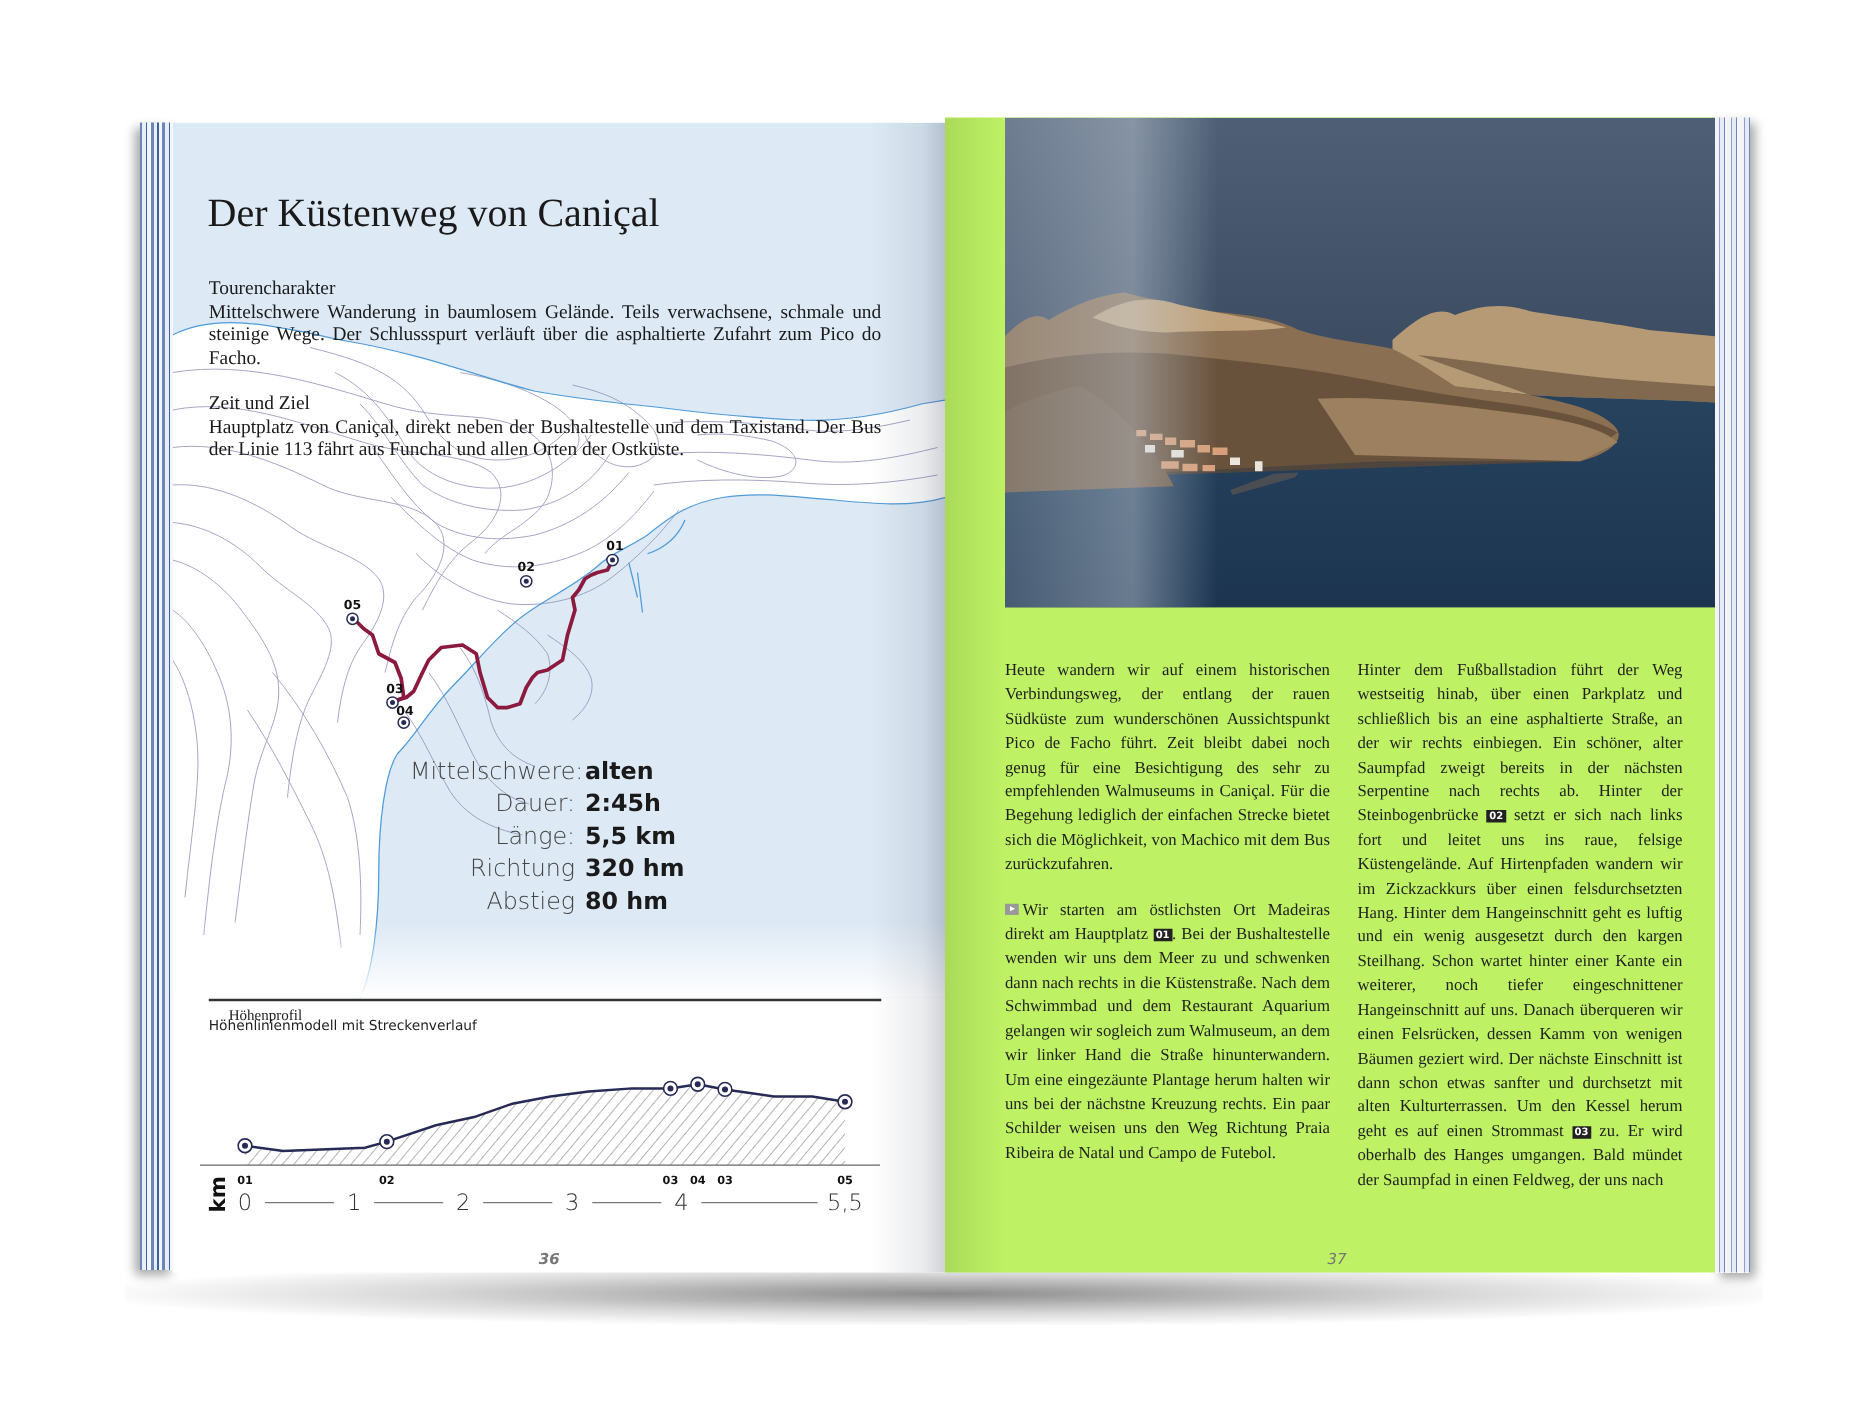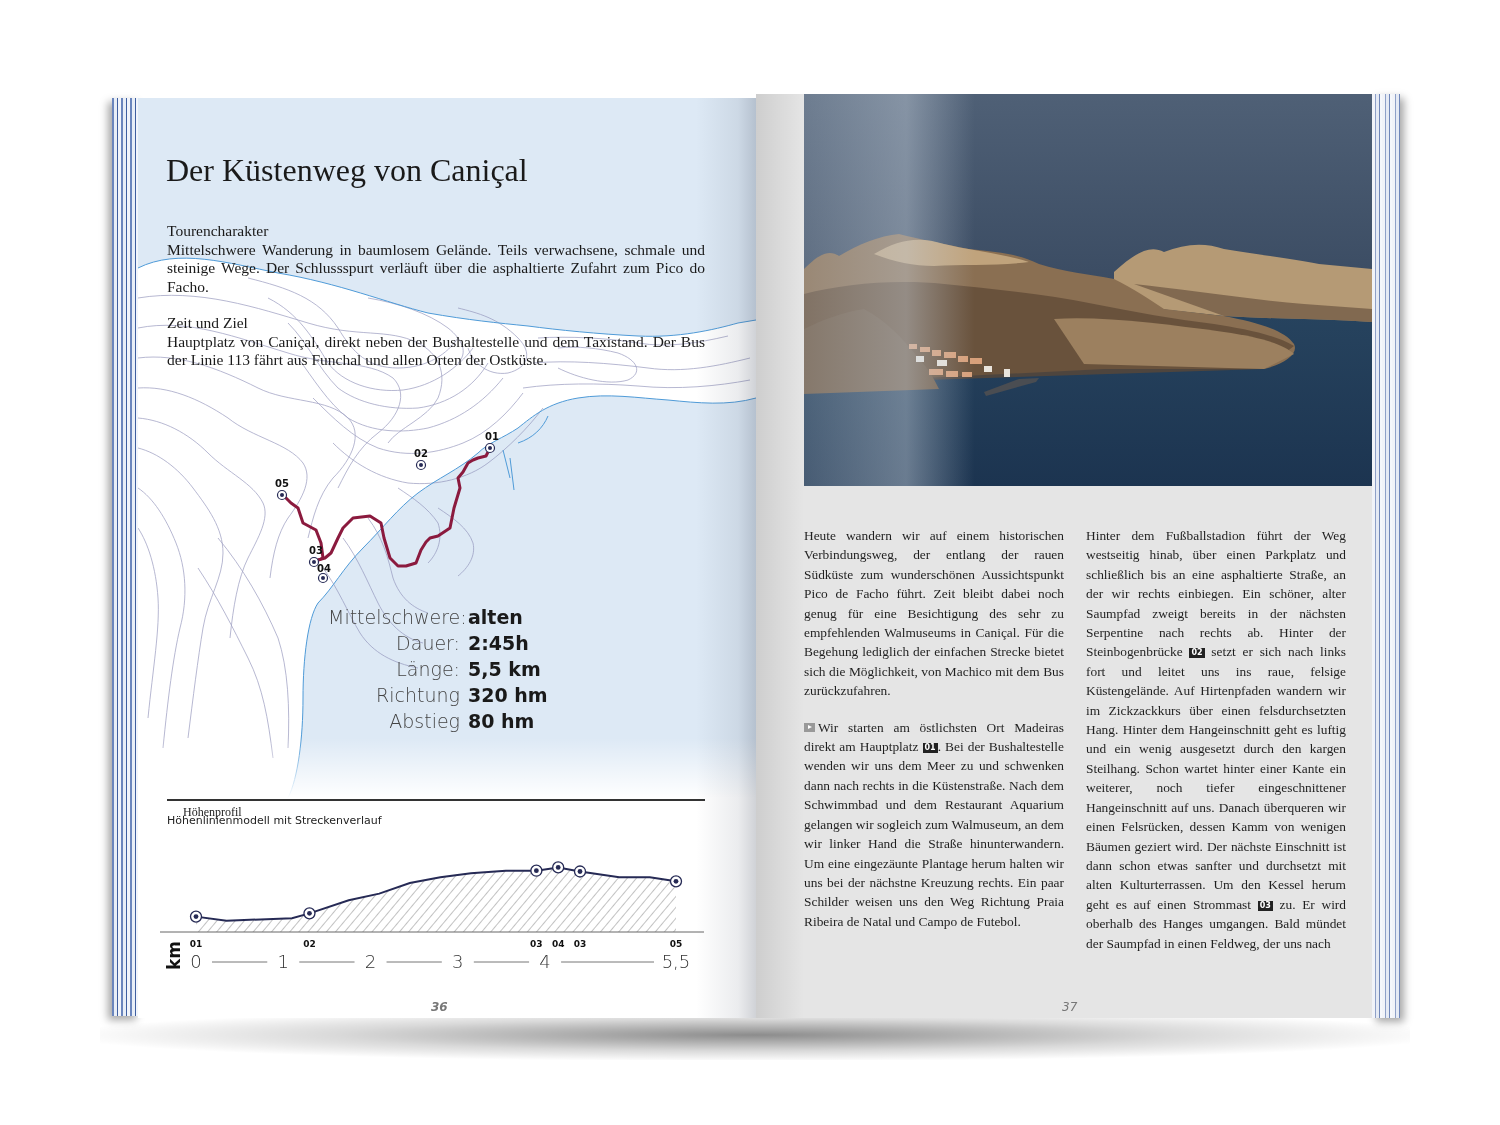--- a/index.html
+++ b/index.html
@@ -2,21 +2,21 @@
 <html><head>
 <meta charset="utf-8">
 <style>
   html,body{margin:0;padding:0;background:#ffffff;}
   body{width:1500px;height:1125px;position:relative;overflow:hidden;font-family:"Liberation Serif",serif;}
   .book{position:absolute;left:0;top:0;width:1500px;height:1125px;}
   .shadow{position:absolute;left:100px;top:1010px;width:1310px;height:50px;background:radial-gradient(ellipse at center,rgba(0,0,0,0.45) 0%,rgba(0,0,0,0.15) 45%,rgba(0,0,0,0) 75%);}
   .edge-left{position:absolute;left:112px;top:98px;width:28px;height:918px;background:repeating-linear-gradient(90deg,#6b86bd 0 2px,#e8eef7 2px 5px,#3f5fa0 5px 6px,#f2f5fb 6px 9px);box-shadow:-4px 4px 8px rgba(0,0,0,0.35);}
   .edge-right{position:absolute;left:1372px;top:94px;width:28px;height:924px;background:repeating-linear-gradient(90deg,#f1f3f8 0 3px,#8ea0c8 3px 4px,#e5eaf4 4px 7px,#6f86b8 7px 8px,#f5f7fb 8px 10px);box-shadow:4px 4px 8px rgba(0,0,0,0.35);}
   .page-left{position:absolute;left:138px;top:98px;width:618px;height:920px;background:#ffffff;overflow:hidden;}
-  .page-right{position:absolute;left:756px;top:94px;width:616px;height:924px;background:#e5e5e5;overflow:hidden;}
+  .page-right{position:absolute;left:756px;top:94px;width:616px;height:924px;background:#bef264;overflow:hidden;}
   .gutter-l{position:absolute;right:0;top:0;width:60px;height:100%;background:linear-gradient(90deg,rgba(0,0,0,0) 0%,rgba(60,70,90,0.10) 70%,rgba(40,50,70,0.22) 100%);pointer-events:none;}
   .gutter-r{position:absolute;left:0;top:0;width:48px;height:100%;background:linear-gradient(90deg,rgba(0,0,0,0.10) 0%,rgba(0,0,0,0) 100%);pointer-events:none;}
   .map{position:absolute;left:0;top:0;width:618px;height:700px;}
   .title{position:absolute;left:28px;top:54px;font-size:32px;color:#1a1a1a;font-family:"Liberation Serif",serif;}
   .intro{position:absolute;left:29px;top:124px;width:538px;font-size:15.5px;line-height:18.5px;color:#1a1a1a;text-align:justify;}
   .intro p{margin:0 0 18px 0;}
   .intro .h{display:block;}
   .stats{position:absolute;left:190px;top:508px;font-family:"DejaVu Sans",sans-serif;}
   .stat{display:flex;height:26px;align-items:baseline;}
   .stat .k{width:132px;text-align:right;font-size:19px;color:#444;font-weight:300;}

